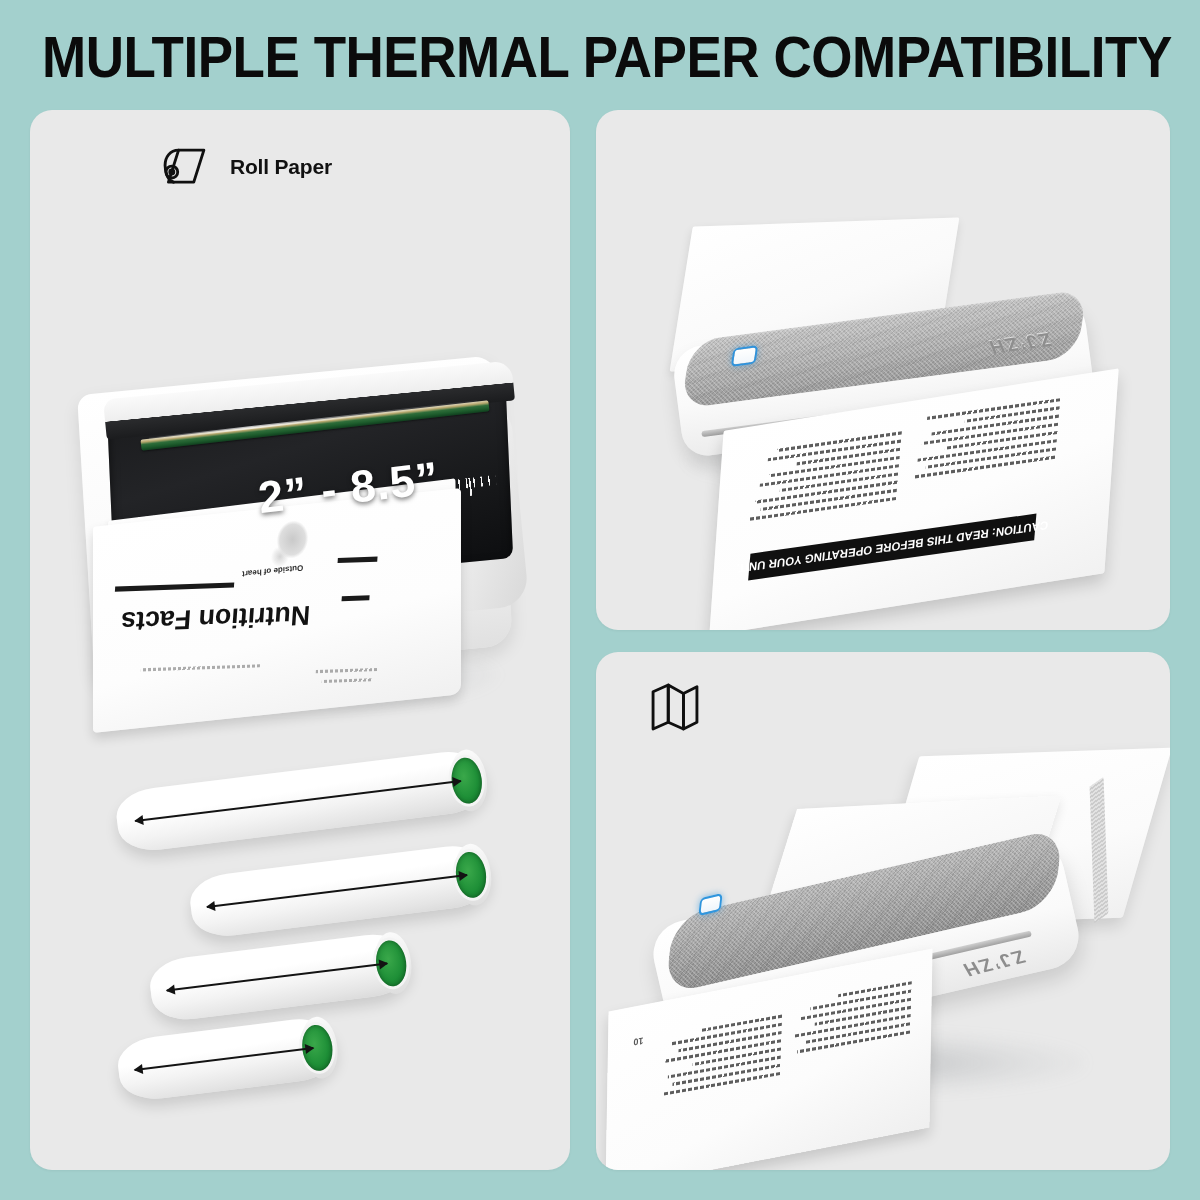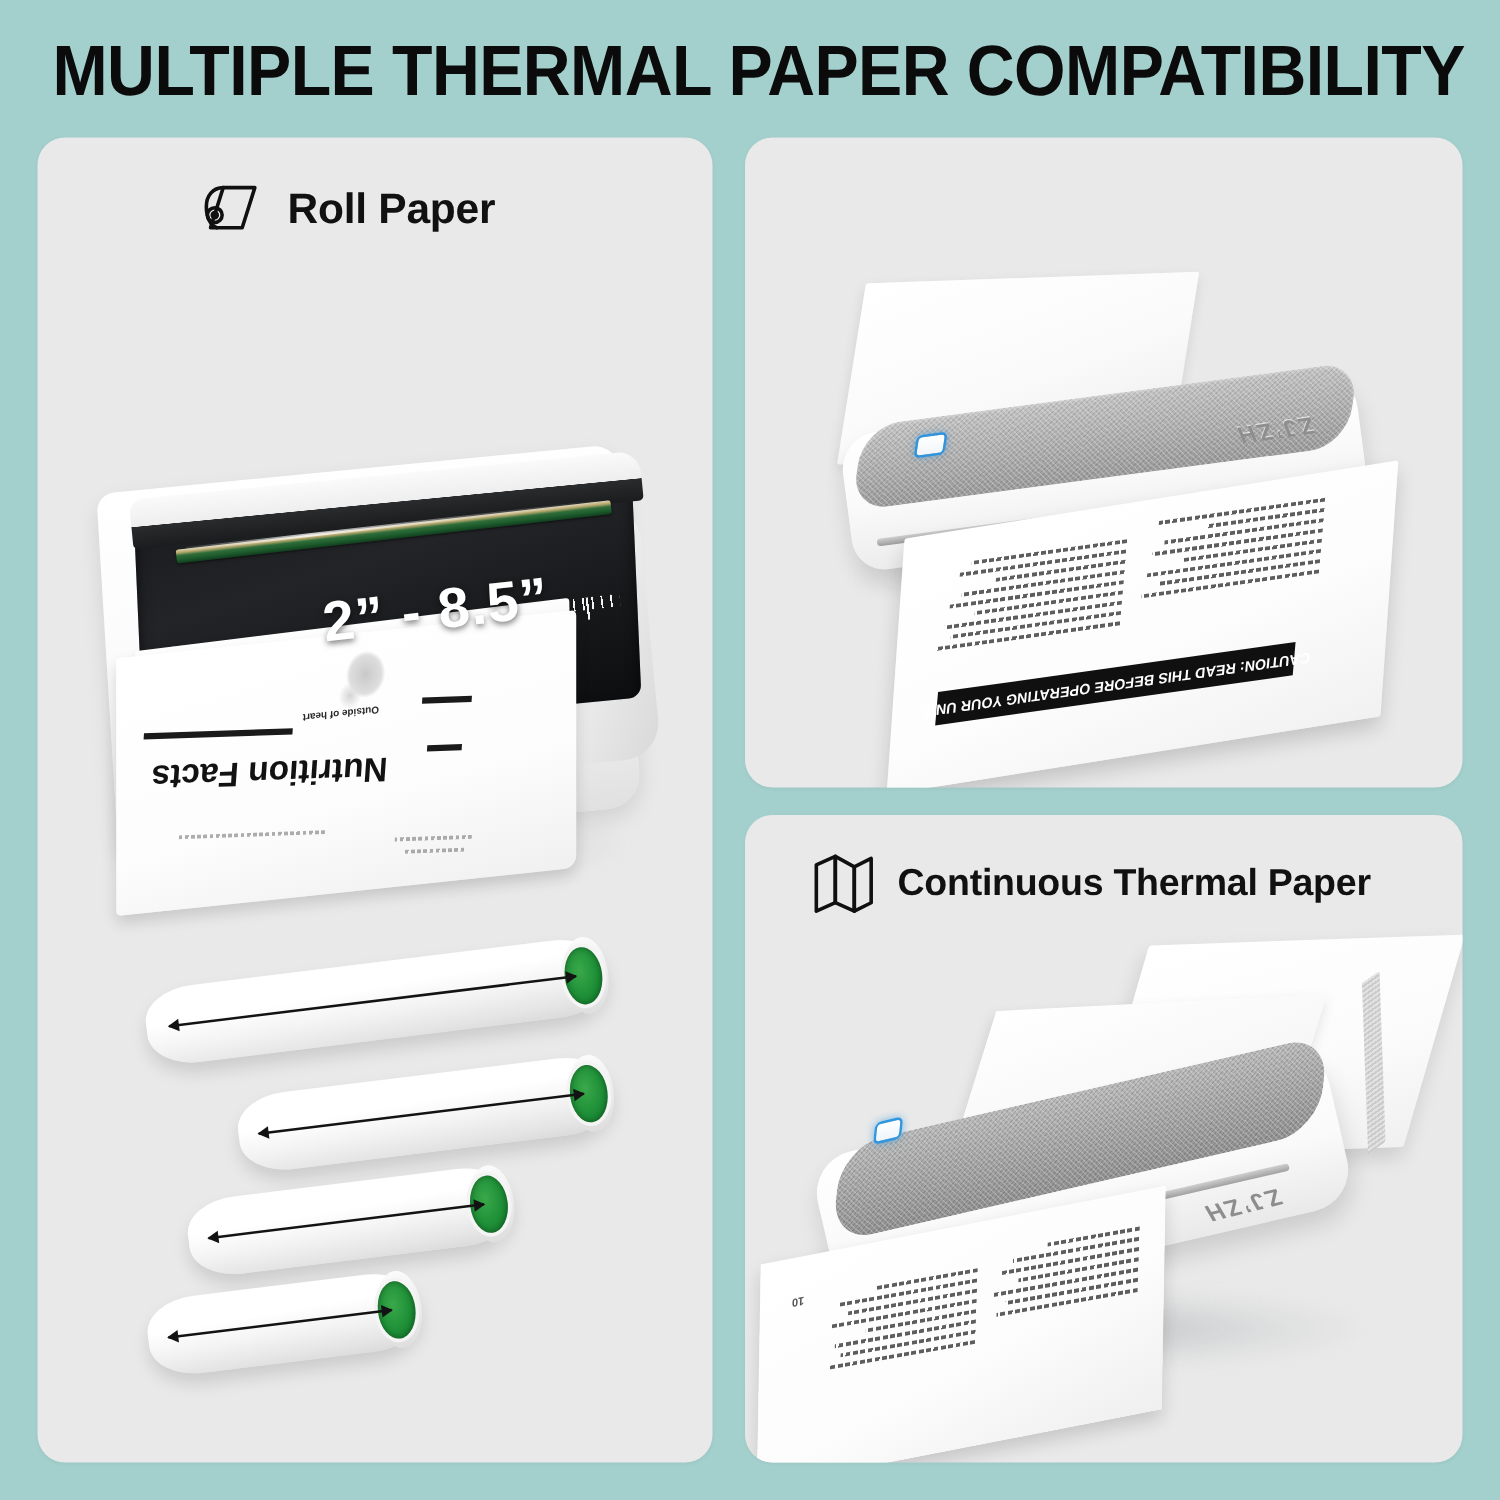--- a/index.html
+++ b/index.html
@@ -66,21 +66,21 @@
   .hdr-icon svg { display: block; width: 100%; height: 100%; }
 
   .hdr-label {
     font-family: "Liberation Sans", sans-serif;
     font-weight: bold;
     font-size: 30px;
     letter-spacing: -0.2px;
     color: #111;
     white-space: nowrap;
   }
-  .hdr-left .hdr-label { font-size: 34px; }
+  .hdr-left .hdr-label { font-size: 21px; }
 
   
   .tl-stage {
     position: absolute;
     left: 0; top: 0; width: 540px; height: 640px;
   }
 
   
   .tl-shadow {
     position: absolute;
@@ -677,16 +677,15 @@
 
 
   <div class="panel-header hdr-br">
     <span class="hdr-icon">
       <svg viewBox="0 0 64 64" fill="none" stroke="#101010" stroke-width="3.4" stroke-linecap="round" stroke-linejoin="round">
         <path d="M6 14 L24 6 L24 50 L6 58 Z"></path>
         <path d="M24 6 L42 16 L42 58 L24 50 Z"></path>
         <path d="M42 16 L58 8 L58 50 L42 58 Z"></path>
       </svg>
     </span>
-    <span class="hdr-label">Continuous Thermal Paper</span>
   </div>
 
 </div>
 
 </body></html>

